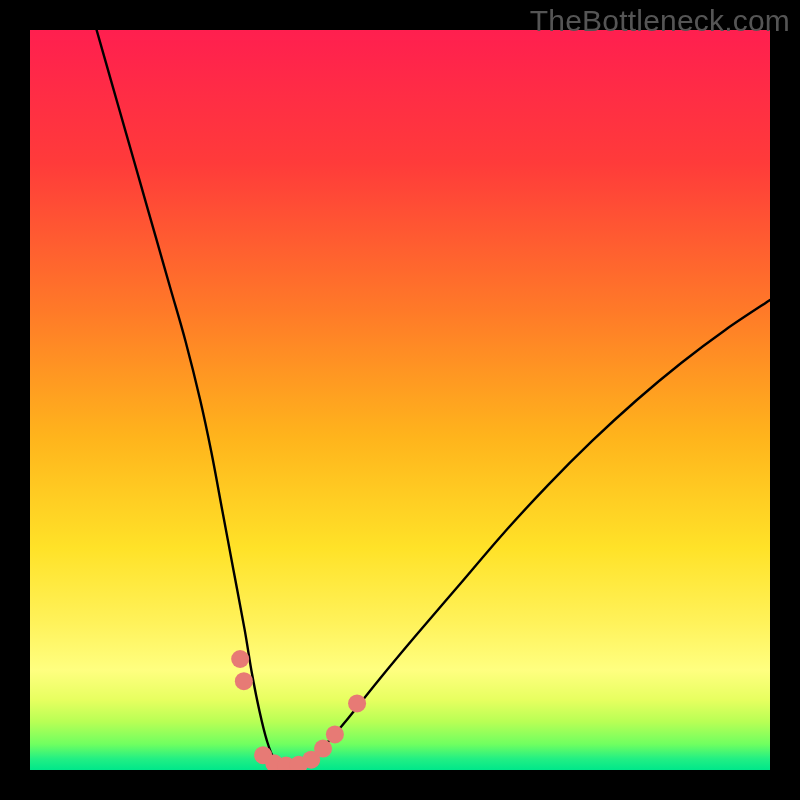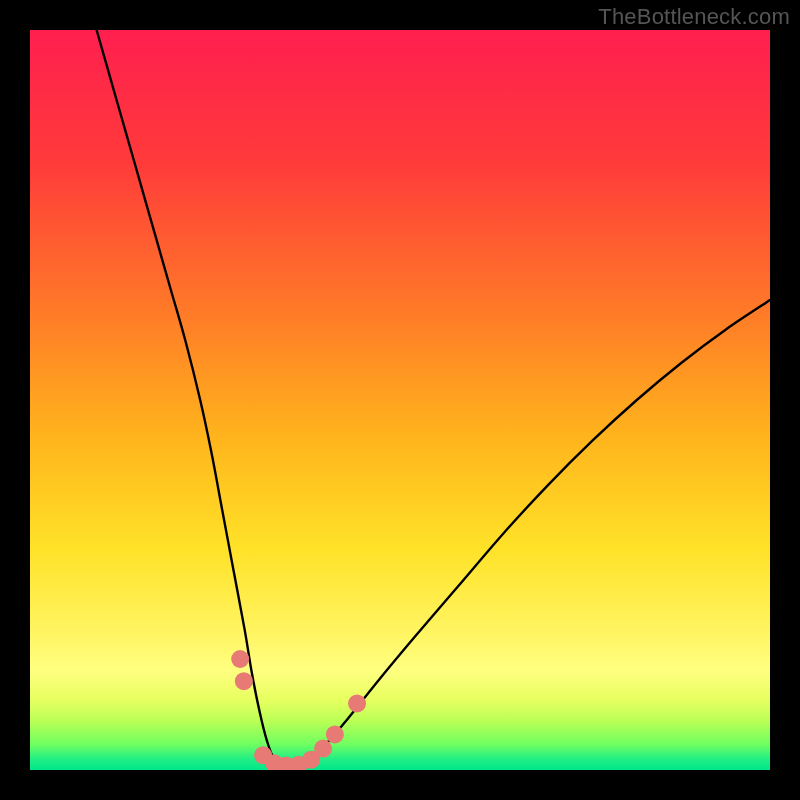--- a/index.html
+++ b/index.html
@@ -14,21 +14,21 @@
     position: relative;
     width: 800px;
     height: 800px;
     background: #000;
   }
   .watermark {
     position: absolute;
     top: 4px;
     right: 10px;
     color: #555;
-    font-size: 22px;
+    font-size: 30px;
     font-weight: 400;
     letter-spacing: 0.2px;
     z-index: 5;
     user-select: none;
   }
   .plot-area {
     position: absolute;
     left: 30px;
     top: 30px;
     width: 740px;

